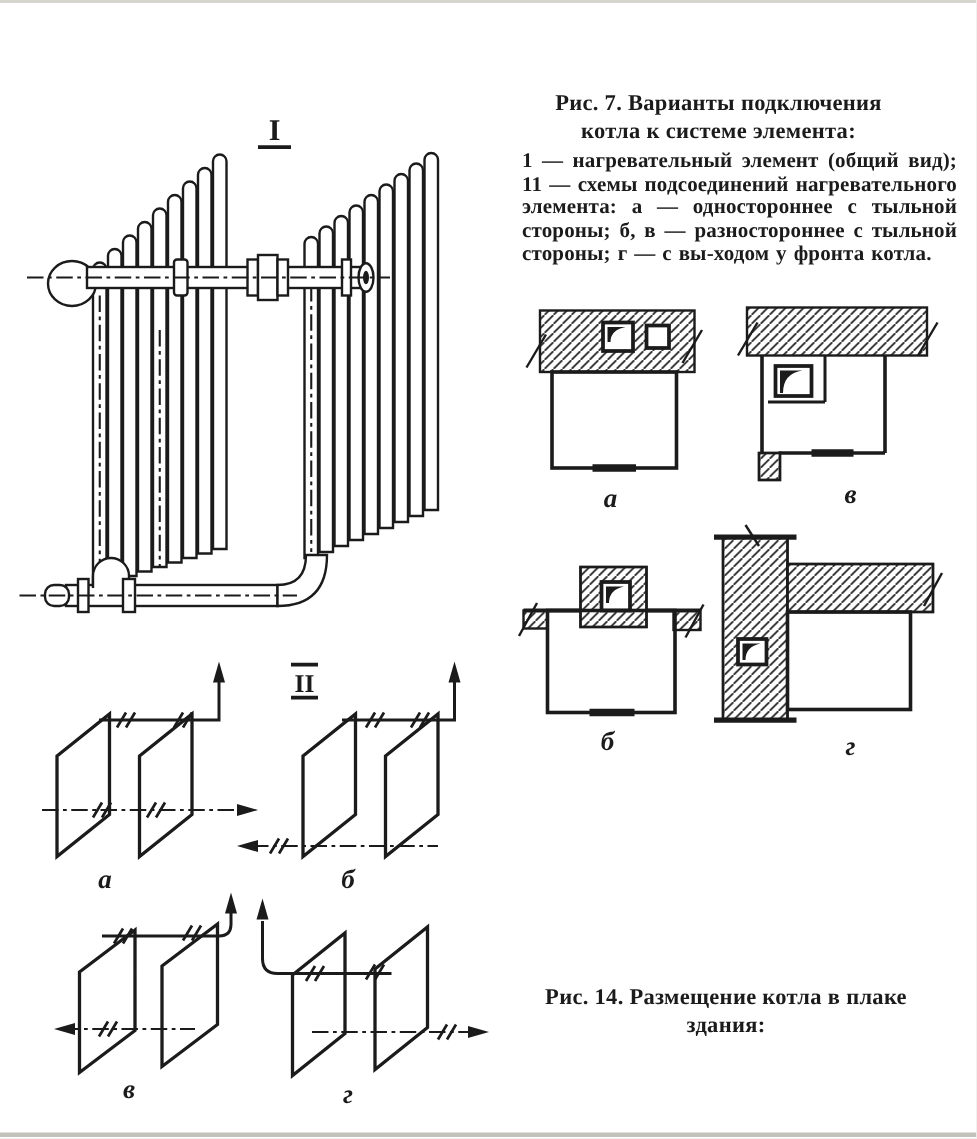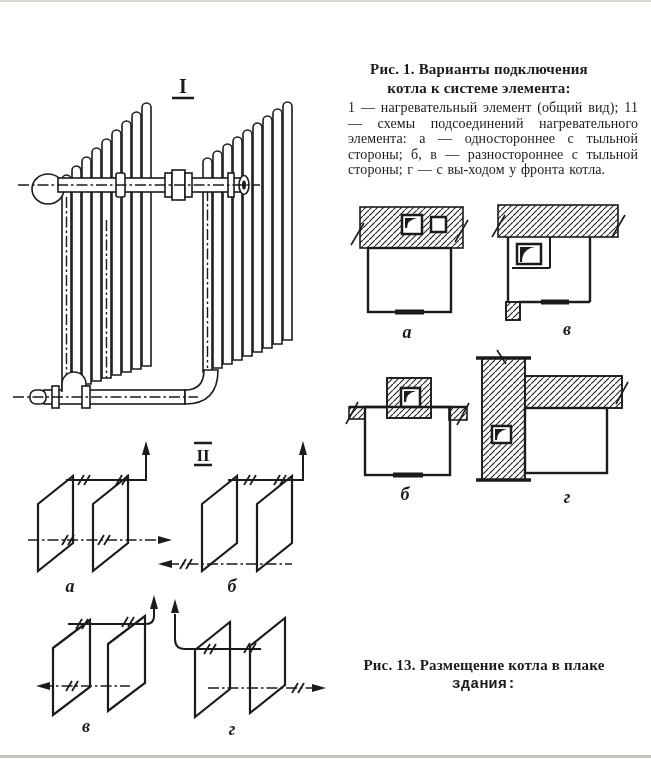--- a/index.html
+++ b/index.html
@@ -10,21 +10,21 @@
   .scan-edge { position:absolute; left:0; right:0; }
   .scan-edge.top { top:0; height:2px; background:#d6d6cf; }
   .scan-edge.bottom { top:755px; height:3px; background:#c2c2ba; }
   .cap { position:absolute; color:#1b1b1b; }
   .cap-title {
     width:262px; text-align:center;
     font-weight:bold; font-size:15px; line-height:19px; letter-spacing:.2px;
   }
   .cap-body {
     margin:2px 12px 0 0; text-align:justify;
-    font-weight:normal; font-size:14px; line-height:15.6px;
+    font-weight:bold; font-size:14px; line-height:15.6px;
     letter-spacing:.1px; word-spacing:1px;
   }
   svg { position:absolute; }
   .ln   { stroke:#1b1b1b; fill:none; }
   .tube { stroke:#1b1b1b; stroke-width:1.6; fill:#ffffff; }
   .pipe { stroke:#1b1b1b; stroke-width:1.6; fill:#ffffff; }
   .dashdot { stroke:#1b1b1b; stroke-width:1.4; stroke-dasharray:11 3 2.5 3; fill:none; }
   .panel { stroke:#1b1b1b; stroke-width:2.2; fill:none; }
   .tick { stroke:#1b1b1b; stroke-width:1.8; fill:none; }
   .arrow { fill:#1b1b1b; stroke:none; }
@@ -228,23 +228,23 @@
       <rect x="180" y="184" width="97" height="32" fill="url(#h)" class="wall"></rect>
       <line class="ln" x1="271" y1="212" x2="283" y2="190" stroke-width="1.6"></line>
       <rect class="room" x="180" y="216" width="82" height="65"></rect>
       <rect class="boiler" x="147" y="234" width="19" height="17" stroke-width="2.6"></rect>
       <path class="flag" d="M150 237 H162 Q152 239 152 248 H150 Z"></path>
       <text class="lbl" x="222" y="311">г</text>
     </g>
   </svg>
 
   <div class="cap" style="left:348px; top:60px; width:302px;">
-    <div class="cap-title">Рис.  1. Варианты подключения</div>
+    <div class="cap-title">Рис.  7. Варианты подключения</div>
     <div class="cap-title">котла к системе элемента:</div>
     <p class="cap-body">1 — нагревательный элемент (общий вид); 11 — схемы подсоединений нагревательного элемента: а — одностороннее с тыльной стороны; б, в — разностороннее с тыльной стороны; г — с вы-ходом у фронта котла.</p>
   </div>
 
   <div class="cap" style="left:348px; top:656px; width:302px;">
-    <div class="cap-title" style="width:272px;">Рис. 13. Размещение котла в плаке</div>
-    <div class="cap-title" style="width:272px;font-family:Liberation Mono, monospace;">здания:</div>
+    <div class="cap-title" style="width:272px;">Рис. 14. Размещение котла в плаке</div>
+    <div class="cap-title" style="width:272px;">здания:</div>
   </div>
 
 </div>
 
 </body></html>

